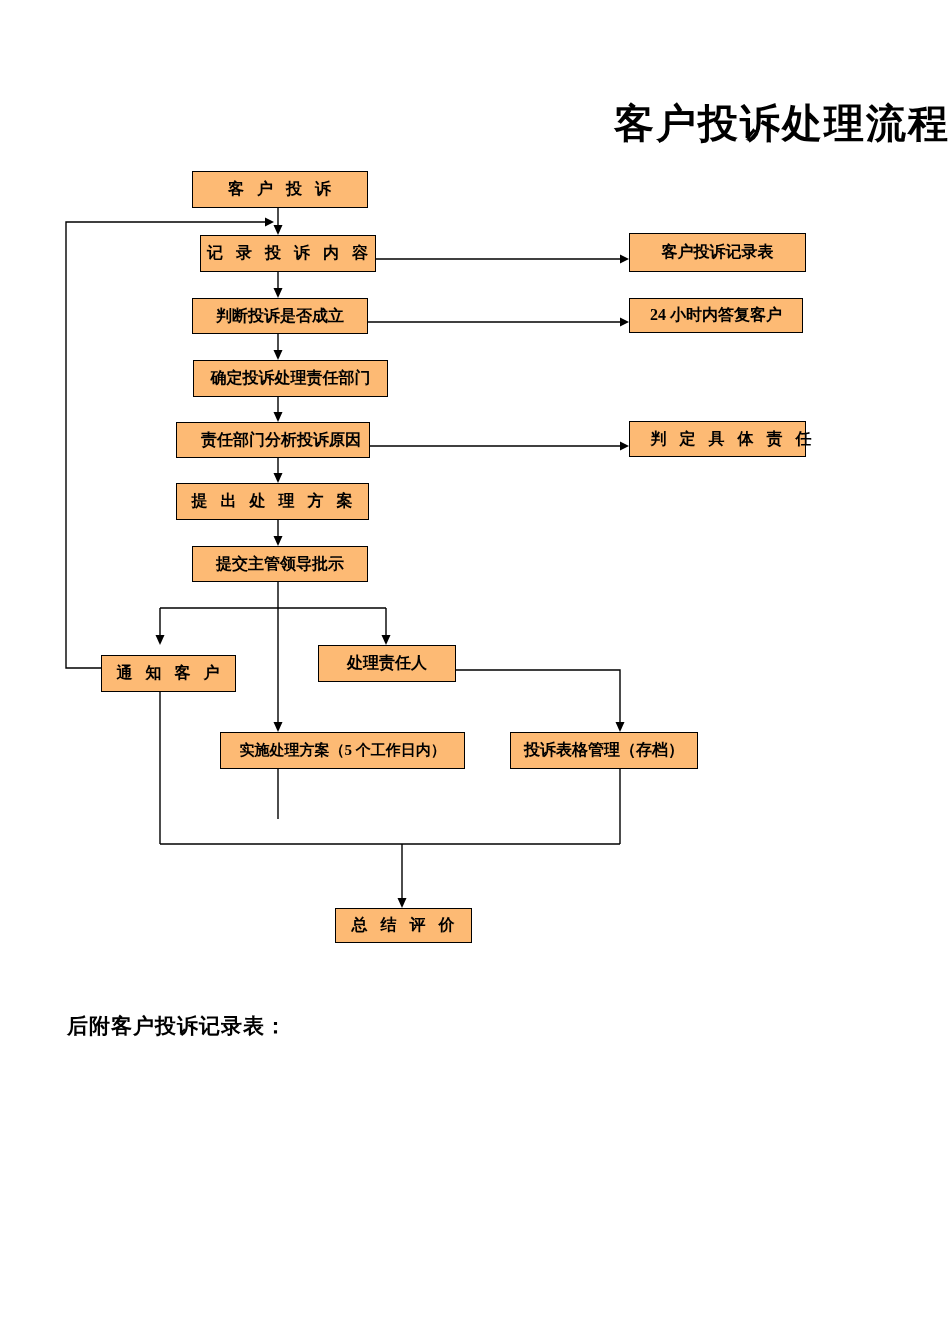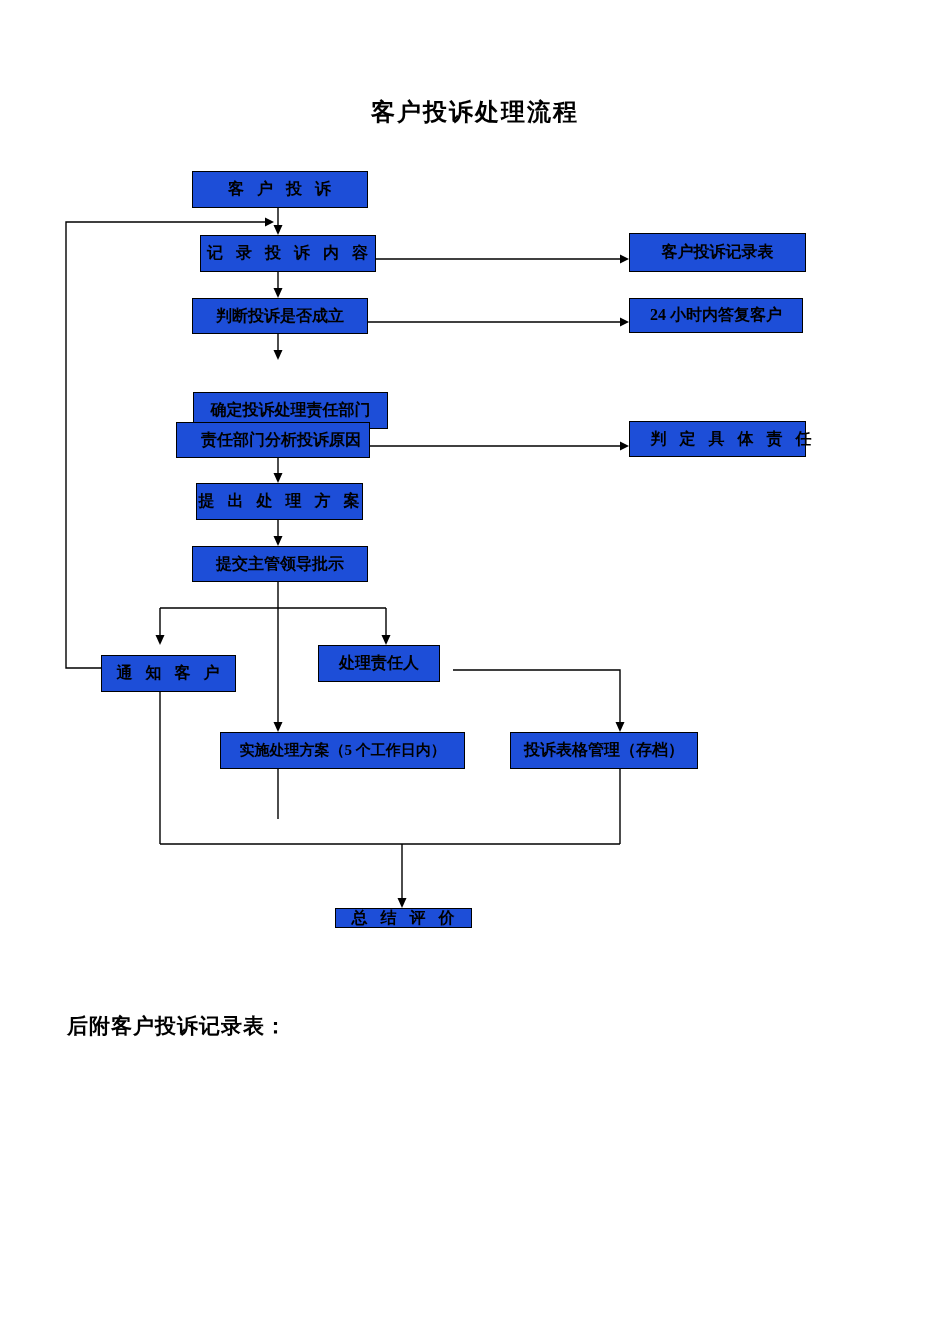--- a/index.html
+++ b/index.html
@@ -10,38 +10,38 @@
     background: #ffffff;
     font-family: "Liberation Serif", serif;
     color: #000000;
     overflow: hidden;
   }
   .title {
     position: absolute;
     top: 96px;
     left: 0;
     width: 950px;
-    text-align: center;
-    font-size: 24px;
+    text-align: right;
+    font-size: 40px;
     font-weight: bold;
     letter-spacing: 2px;
     white-space: nowrap;
   }
   .svg-layer {
     position: absolute;
     left: 0;
     top: 0;
     width: 950px;
     height: 1344px;
   }
   .node {
     position: absolute;
     box-sizing: border-box;
     border: 1.5px solid #000000;
-    background: #1d4ed8;
+    background: #fdba74;
     display: flex;
     align-items: center;
     justify-content: center;
     font-weight: bold;
     font-size: 16px;
     white-space: nowrap;
     z-index: 2;
   }
   .node.sp { word-spacing: 7px; letter-spacing: 1px; }
   .node.small { font-size: 15px; margin-left: 44px; }
@@ -157,35 +157,35 @@
   <div class="node sp" style="left:192px; top:171px; width:176px; height:37px;">客 户 投 诉</div>
 
   <div class="node sp" style="left:200px; top:235px; width:176px; height:37px;">记 录 投 诉 内 容</div>
 
   <div class="node" style="left:629px; top:233px; width:177px; height:39px;">客户投诉记录表</div>
 
   <div class="node" style="left:192px; top:298px; width:176px; height:36px;">判断投诉是否成立</div>
 
   <div class="node" style="left:629px; top:298px; width:174px; height:35px;">24 小时内答复客户</div>
 
-  <div class="node" style="left:193px; top:360px; width:195px; height:37px;margin-top:32px;">确定投诉处理责任部门</div>
+  <div class="node" style="left:193px; top:360px; width:195px; height:37px;">确定投诉处理责任部门</div>
 
   <div class="node" style="left:176px; top:422px; width:194px; height:36px;padding-left:16px;">责任部门分析投诉原因</div>
 
   <div class="node sp" style="left:629px; top:421px; width:177px; height:36px;padding-left:28px;">判 定 具 体 责 任</div>
 
-  <div class="node sp" style="left:196px; top:483px; width:167px; height:37px;">提 出 处 理 方 案</div>
+  <div class="node sp" style="left:176px; top:483px; width:193px; height:37px;">提 出 处 理 方 案</div>
 
   <div class="node" style="left:192px; top:546px; width:176px; height:36px;">提交主管领导批示</div>
 
   <div class="node sp" style="left:101px; top:645px; width:135px; height:37px;margin-top:10px;">通 知 客 户</div>
 
-  <div class="node" style="left:318px; top:645px; width:122px; height:37px;">处理责任人</div>
+  <div class="node" style="left:318px; top:645px; width:138px; height:37px;">处理责任人</div>
 
   <div class="node small" style="left:176px; top:732px; width:245px; height:37px;">实施处理方案（5 个工作日内）</div>
 
   <div class="node" style="left:510px; top:732px; width:188px; height:37px;">投诉表格管理（存档）</div>
 
-  <div class="node sp" style="left:335px; top:908px; width:137px; height:20px;text-align:right;">总 结 评 价</div>
+  <div class="node sp" style="left:335px; top:908px; width:137px; height:35px;text-align:right;">总 结 评 价</div>
 
   <div class="footer-note">后附客户投诉记录表：</div>
 
 </div>
 
 </body></html>

